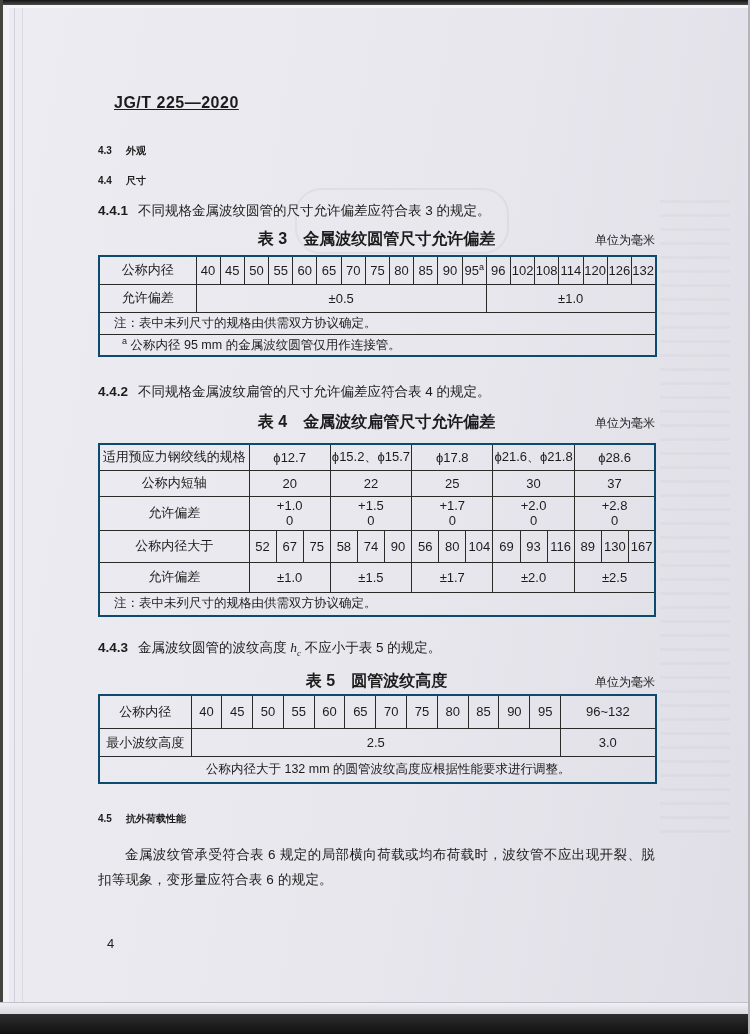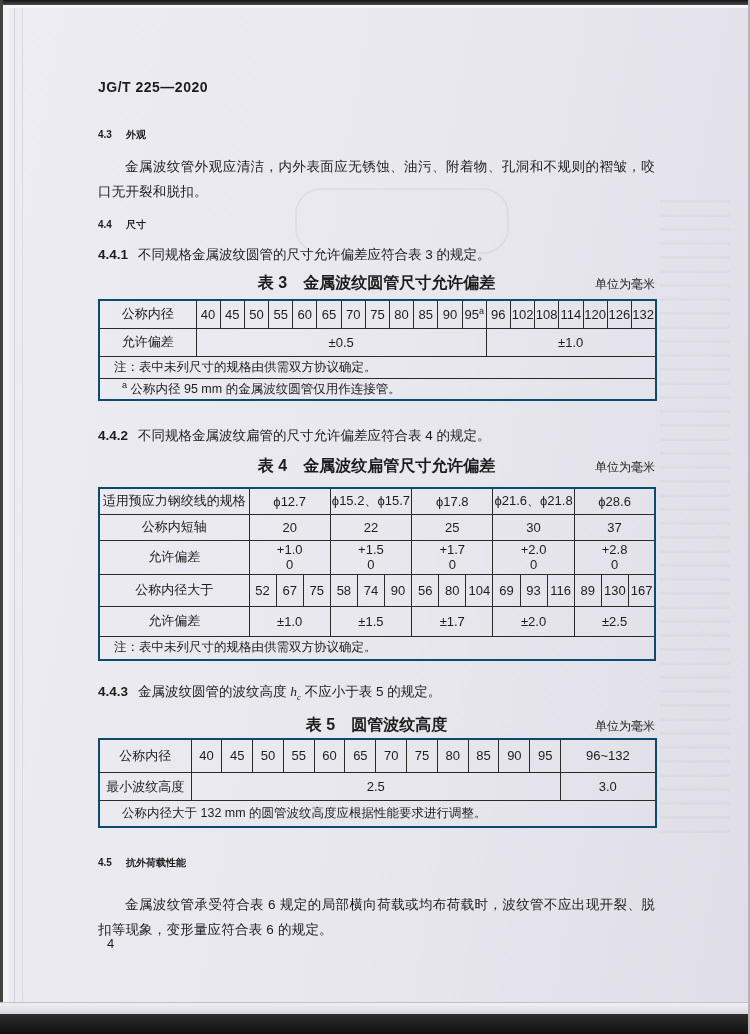--- a/index.html
+++ b/index.html
@@ -20,43 +20,43 @@
     background:linear-gradient(180deg,#f0eff4,#d8d6de);border-top:1px solid #c2c0ca;}
   .edge-bottom-dark{position:absolute;left:0;top:1014px;width:750px;height:20px;
     background:linear-gradient(180deg,#2e2e2e,#101010);}
   .edge-right{position:absolute;top:0;right:0;width:2px;height:1034px;background:#b5b4bd;}
   .ghost{position:absolute;pointer-events:none;}
   .ghost1{left:295px;top:188px;width:210px;height:62px;border:2px solid rgba(130,130,148,.10);border-radius:26px;}
   .ghost2{left:660px;top:200px;width:70px;height:640px;
     background:repeating-linear-gradient(180deg,rgba(120,118,135,.05) 0 3px,transparent 3px 14px);}
   
   .content{position:absolute;left:98px;top:78px;width:557px;}
-  .docnum{font-size:14px;font-weight:700;letter-spacing:.5px;line-height:18px;margin:0;}
+  .docnum{font-size:16px;font-weight:700;letter-spacing:.5px;line-height:18px;margin:16px;text-decoration:underline;}
   .hsec{font-size:10px;font-weight:700;line-height:18px;margin:0;}
   .hsec .cnum{margin-right:14px;}
   .clause{font-size:13.5px;line-height:18px;margin:0;}
   .clause .cnum{font-weight:700;margin-right:10px;}
   .para{font-size:13.5px;line-height:25px;margin:0;text-indent:2em;letter-spacing:.2px;text-align:justify;}
   .mt-h43{margin-top:30px;} .mt-p43{margin-top:10px;} .mt-h44{margin-top:12px;}
   .mt-c441{margin-top:12px;} .mt-cap3{margin-top:10px;} .mt-t3{margin-top:7px;}
   .mt-c442{margin-top:26px;} .mt-cap4{margin-top:12px;} .mt-t4{margin-top:12px;}
   .mt-c443{margin-top:22px;} .mt-cap5{margin-top:10px;} .mt-t5{margin-top:4px;}
-  .mt-h45{margin-top:26px;} .mt-p45{margin-top:20px;}
+  .mt-h45{margin-top:26px;} .mt-p45{margin-top:14px;}
   .tcap{position:relative;text-align:center;line-height:18px;}
   .tcap .cap{font-size:16px;font-weight:700;}
   .tcap .unit{position:absolute;right:0;bottom:-1px;font-size:12px;font-weight:400;}
   table{border-collapse:collapse;width:557px;table-layout:fixed;
     border:2px solid #0c4a6e;font-size:13px;}
   td{border:1px solid #2a2a28;text-align:center;vertical-align:middle;padding:0;
     overflow:hidden;white-space:nowrap;}
   .h28{height:28px;} .h26{height:26px;} .h34{height:34px;} .h32{height:32px;}
   .h30{height:30px;} .h22{height:22px;} .h24{height:24px;}
   td.note{text-align:left;padding-left:14px;font-size:12.5px;}
   td.footnote{text-align:left;padding-left:22px;font-size:12.5px;}
-  td.note5{text-align:left;padding-left:22px;font-size:12.5px;}
+  td.note5{text-align:center;padding-left:22px;font-size:12.5px;}
   sup{font-size:9px;}
   .stack div{line-height:15px;font-size:13px;}
   .hsym{font-family:"Liberation Serif",serif;font-style:italic;}
   .hsym-sub{font-size:9px;font-family:"Liberation Serif",serif;font-style:italic;vertical-align:sub;}
   .pagenum{position:absolute;left:107px;top:936px;font-size:13px;}
 </style>
 </head>
 <body>
 
 <div class="edge-top"></div>
@@ -70,21 +70,20 @@
 <div class="edge-right"></div>
 <div class="ghost ghost1"></div>
 <div class="ghost ghost2"></div>
 
 <div class="content">
 
   <p class="docnum">JG/T 225—2020</p>
 
   <p class="hsec mt-h43"><span class="cnum">4.3</span><span>外观</span></p>
 
-  <p class="para mt-p43">金属波纹管外观应清洁，内外表面应无锈蚀、油污、附着物、孔洞和不规则的褶皱，咬口无开裂和脱扣。</p>
 
   <p class="hsec mt-h44"><span class="cnum">4.4</span><span>尺寸</span></p>
 
   <p class="clause mt-c441"><span class="cnum">4.4.1</span><span>不同规格金属波纹圆管的尺寸允许偏差应符合表 3 的规定。</span></p>
 
   <div class="tcap mt-cap3">
     <span class="cap">表 3　金属波纹圆管尺寸允许偏差</span>
     <span class="unit">单位为毫米</span>
   </div>
 

